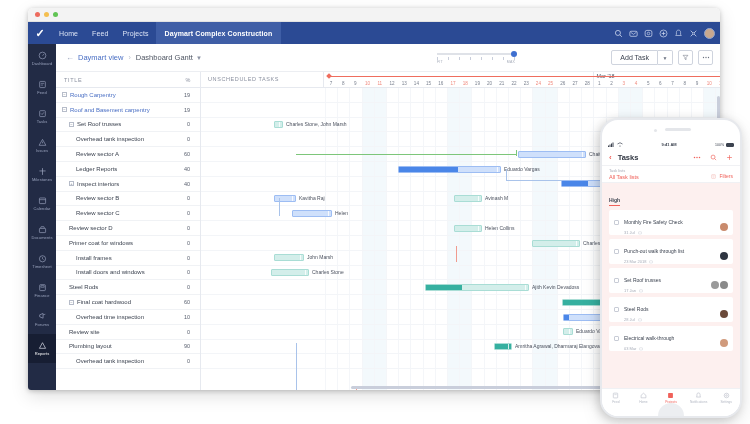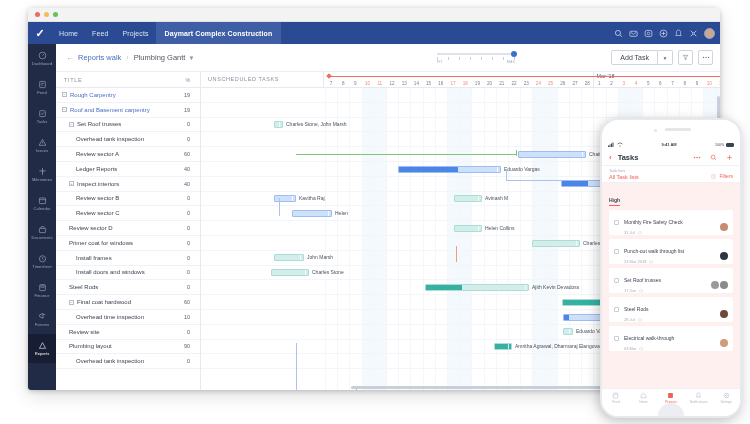--- a/index.html
+++ b/index.html
@@ -381,23 +381,23 @@
             <path d="M2.5 13 L8 3 L13.5 13 Z" fill="none" stroke="#dfe3ee" stroke-width="1.2"></path>
           </svg>
         <span class="sb-label">Reports</span>
       </div>
     </div>
 
     <div class="content">
 
       <div class="subbar">
         <span class="back-arrow">←</span>
-        <span class="crumb">Reports walk</span>
+        <span class="crumb">Daymart view</span>
         <span class="crumb-sep">›</span>
-        <span class="view-sel">Plumbing Gantt</span>
+        <span class="view-sel">Dashboard Gantt</span>
         <span class="caret">▼</span>
 
         <div class="zoomer">
           <div class="z-track">
             <div class="z-fill"></div>
             <div class="z-knob"></div>
           </div>
           <div class="z-ticks">
             <i class="z-tick"></i>
               <i class="z-tick"></i>

